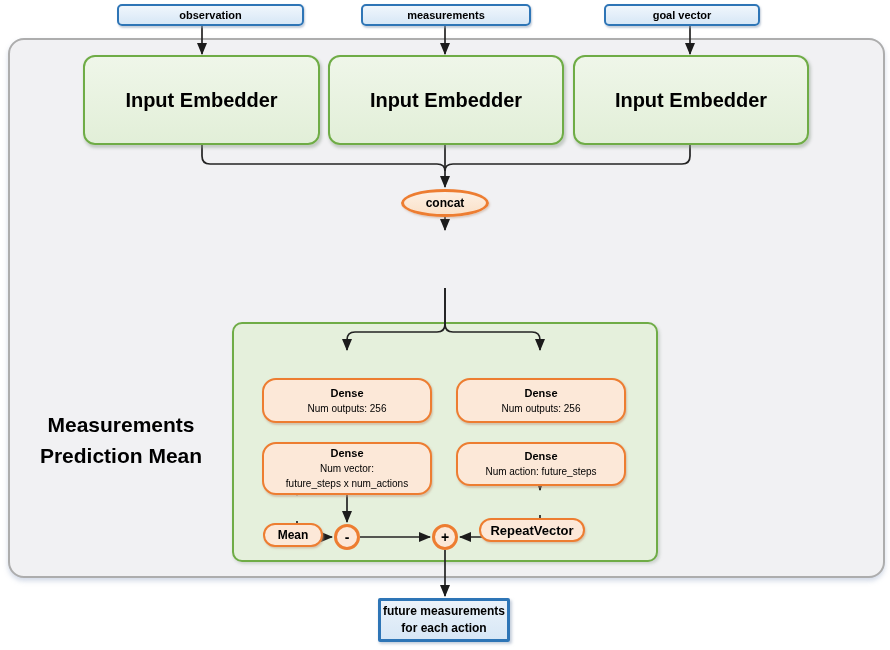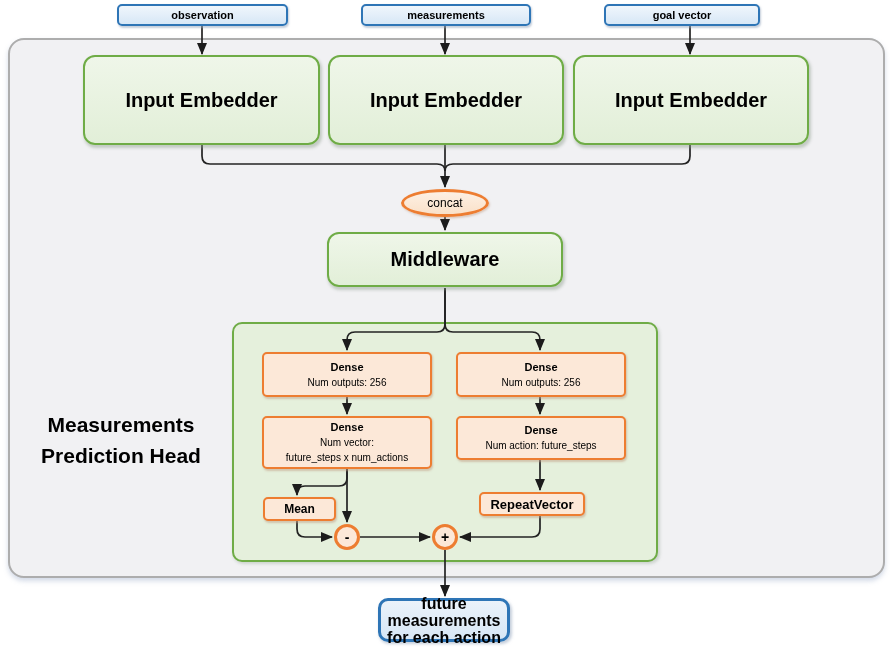--- a/index.html
+++ b/index.html
@@ -28,65 +28,66 @@
   .head-title{
     z-index:1; text-align:center; font-weight:bold; font-size:21px; line-height:31px;
   }
   .blue-sm{
     border:2.5px solid var(--blue-border); border-radius:5px;
     background:linear-gradient(180deg,#F0F6FC 0%,#D7E7F6 100%);
     font-weight:bold; font-size:11px;
     box-shadow:1px 1.5px 2px rgba(150,165,190,.55);
   }
   .blue-lg{
-    border:3px solid var(--blue-border); border-radius:10px;
+    border:3px solid var(--blue-border); border-radius:2px;
     background:linear-gradient(180deg,#EAF2FA 0%,#D7E7F6 100%);
-    font-weight:bold; font-size:16px; line-height:17px;
+    font-weight:bold; font-size:12px; line-height:17px;
     box-shadow:1.5px 2px 3px rgba(150,165,190,.55);
     align-items:center;
   }
   .green-box{
     border:2.5px solid var(--green-border); border-radius:12px;
     background:linear-gradient(180deg,#EFF6E9 0%,#E2EFD8 100%);
     font-weight:bold; font-size:20px;
     box-shadow:1.5px 2.5px 3px rgba(140,155,140,.45);
   }
   .orange-box{
-    border:2.5px solid var(--orange-border); border-radius:5px;
+    border:2.5px solid var(--orange-border); border-radius:14px;
     background:var(--orange-fill);
     box-shadow:1px 1.5px 2px rgba(195,160,135,.55);
+    margin-top:26px;
   }
   .d-title{font-weight:bold; font-size:11px; line-height:15px;}
   .d-sub{font-size:10px; line-height:15px;}
   .small-label{font-weight:bold; font-size:12px;}
   .repeat-label{font-weight:bold; font-size:13px;}
   .circle{
     border-radius:50%; border:3px solid var(--orange-border);
     background:var(--orange-fill); font-weight:bold; font-size:14px; line-height:1;
   }
   .ellipse{
     border-radius:50%; border:3px solid var(--orange-border);
     background:linear-gradient(180deg,#FDF0E3 0%,#FAE1C9 100%);
-    font-weight:normal; font-size:12px;
+    font-weight:bold; font-size:12px;
     box-shadow:1px 1.5px 2px rgba(195,160,135,.5);
   }
   svg.wires{position:absolute; left:0; top:0; z-index:2; pointer-events:none;}
 </style>
 </head>
 <body>
 
 <div class="canvas">
 
   <div class="abs outer-box" style="left:8px;top:38px;width:877px;height:540px;"></div>
 
   <div class="abs head-box" style="left:232px;top:322px;width:426px;height:240px;"></div>
 
   <div class="abs head-title" style="left:21px;top:409px;width:200px;">
     <div>Measurements</div>
-    <div>Prediction Head</div>
+    <div>Prediction Mean</div>
   </div>
 
   <svg class="wires" width="890" height="650" viewBox="0 0 890 650">
     <defs>
       <marker id="ah" viewBox="0 0 12 10" refX="11" refY="5" markerWidth="12" markerHeight="10" orient="auto" markerUnits="userSpaceOnUse">
         <polygon points="0,0 12,5 0,10" fill="#1c1c1c"></polygon>
       </marker>
     </defs>
     <g stroke="#232323" stroke-width="1.7" fill="none">
       <path d="M202,26 L202,54" marker-end="url(#ah)"></path>
@@ -103,21 +104,21 @@
       <path d="M347,469 L347,522" marker-end="url(#ah)"></path>
       <path d="M347,469 L347,478 Q347,486 339,486 L305,486 Q297,486 297,494 L297,495" marker-end="url(#ah)"></path>
       <path d="M297,521 L297,529 Q297,537 305,537 L332,537" marker-end="url(#ah)"></path>
       <path d="M360,537 L430,537" marker-end="url(#ah)"></path>
       <path d="M540,460 L540,490" marker-end="url(#ah)"></path>
       <path d="M540,515 L540,529 Q540,537 532,537 L460,537" marker-end="url(#ah)"></path>
       <path d="M445,550 L445,596" marker-end="url(#ah)"></path>
     </g>
   </svg>
 
-  <div class="node blue-sm" style="left:117px;top:4px;width:171px;height:22px;">
+  <div class="node blue-sm" style="left:117px;top:4px;width:187px;height:22px;">
     <span>observation</span>
   </div>
   <div class="node blue-sm" style="left:361px;top:4px;width:170px;height:22px;">
     <span>measurements</span>
   </div>
   <div class="node blue-sm" style="left:604px;top:4px;width:156px;height:22px;">
     <span>goal vector</span>
   </div>
 
   <div class="node green-box" style="left:83px;top:55px;width:237px;height:90px;">
@@ -127,34 +128,31 @@
     <span>Input Embedder</span>
   </div>
   <div class="node green-box" style="left:573px;top:55px;width:236px;height:90px;">
     <span>Input Embedder</span>
   </div>
 
   <div class="node ellipse" style="left:401px;top:189px;width:88px;height:28px;">
     <span>concat</span>
   </div>
 
-  <div class="node green-box" style="left:327px;top:232px;width:236px;height:55px;">
-    <span>Middleware</span>
-  </div>
 
   <div class="node orange-box" style="left:262px;top:352px;width:170px;height:45px;">
     <div class="d-title">Dense</div>
     <div class="d-sub">Num outputs: 256</div>
   </div>
   <div class="node orange-box" style="left:262px;top:416px;width:170px;height:53px;">
     <div class="d-title">Dense</div>
     <div class="d-sub">Num vector:</div>
     <div class="d-sub">future_steps x num_actions</div>
   </div>
-  <div class="node orange-box small-label" style="left:263px;top:497px;width:73px;height:24px;">
+  <div class="node orange-box small-label" style="left:263px;top:497px;width:60px;height:24px;">
     <span>Mean</span>
   </div>
   <div class="node circle" style="left:334px;top:524px;width:26px;height:26px;">
     <span>-</span>
   </div>
 
   <div class="node orange-box" style="left:456px;top:352px;width:170px;height:45px;">
     <div class="d-title">Dense</div>
     <div class="d-sub">Num outputs: 256</div>
   </div>

